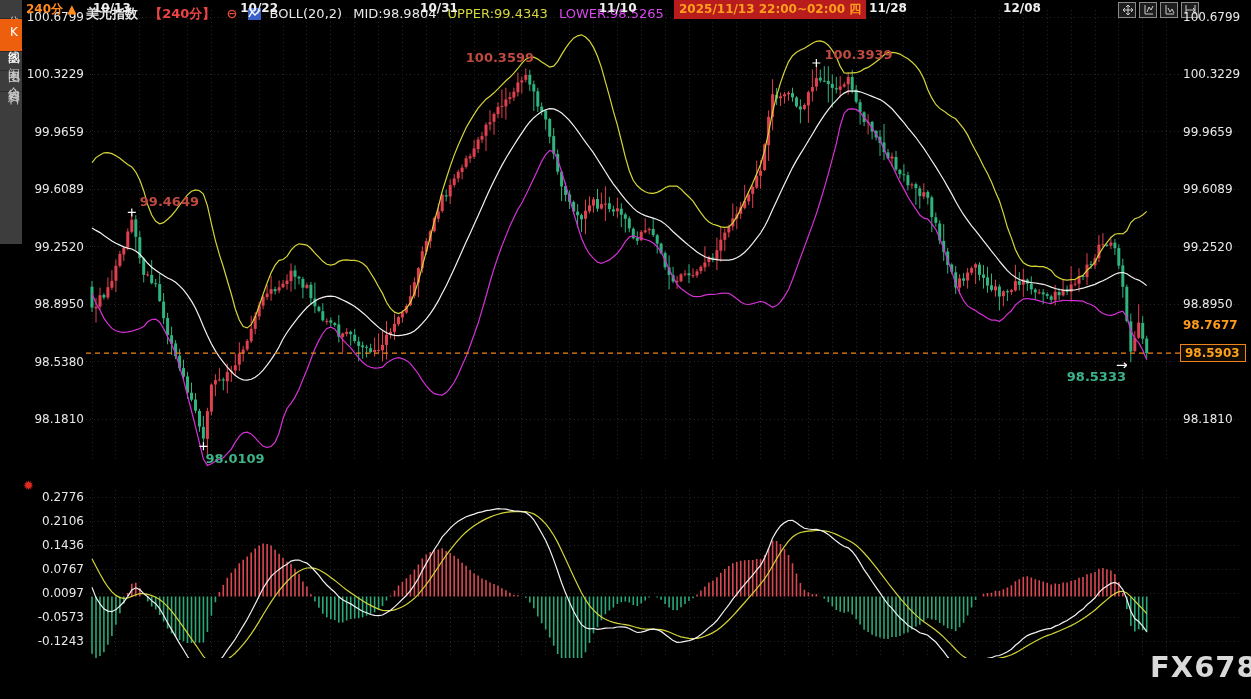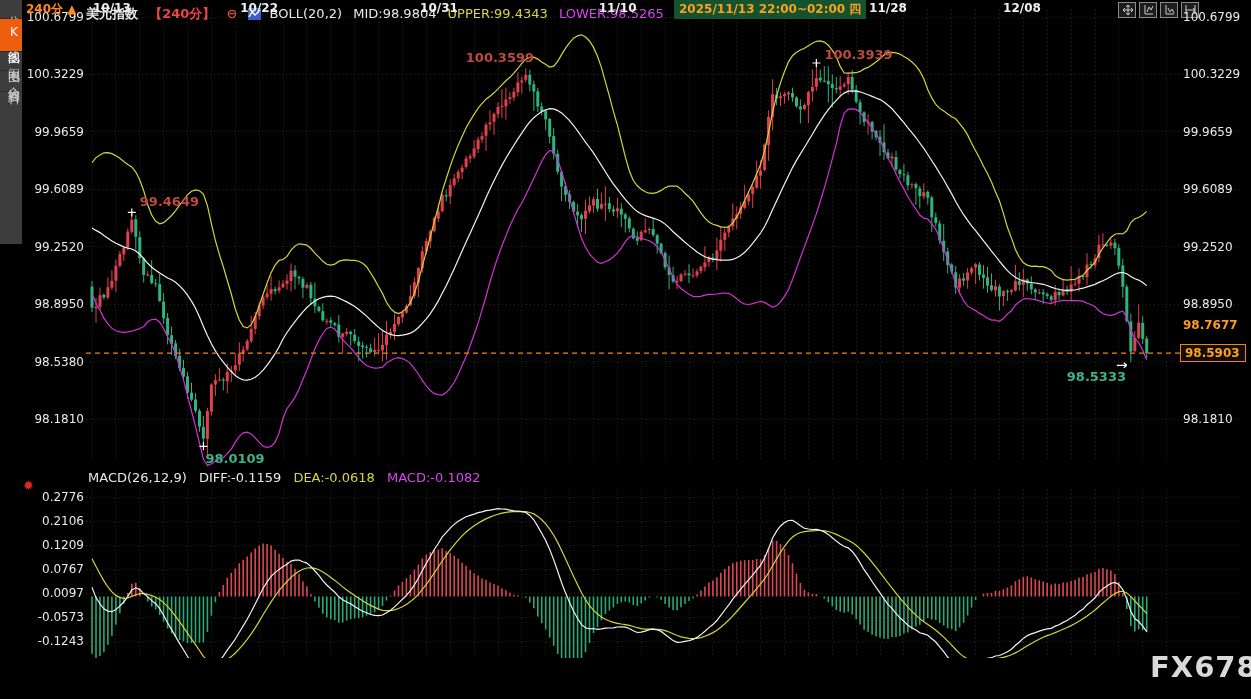--- a/index.html
+++ b/index.html
@@ -29,21 +29,21 @@
   .ylabr{position:absolute;left:1161px;font-size:12px;color:#e9e9e9;}
   #ref-label{left:1161px;font-size:12px;color:#ff9a1c;font-weight:bold;}
   #last-label{left:1158px;font-size:12px;color:#ffa21e;font-weight:bold;border:1px solid #f08418;
     background:#120c02;padding:1px 5px 1px 4px;}
   #macd-hdr{left:66px;top:470px;font-size:13px;color:#e8e8e8;}
   #macd-hdr span{margin-right:8px;}
   #alarm{left:1px;top:478px;font-size:13px;color:#e22b1f;cursor:pointer;}
   #xrow{left:0;top:662px;width:1229px;height:19px;font-size:12px;font-weight:bold;color:#efefef;}
   #period-chip{position:absolute;left:4px;top:1px;color:#ff8a1e;}
   .xtick{position:absolute;top:1px;transform:translateX(-50%);}
-  #xhl{position:absolute;left:652px;top:0px;background:#14532d;color:#ffa01d;padding:1px 5px;font-weight:bold;}
+  #xhl{position:absolute;left:652px;top:0px;background:#b91c1c;color:#ffa01d;padding:1px 5px;font-weight:bold;}
   #wm{left:1128px;top:650px;font-size:29px;font-weight:bold;color:#d9d9d9;letter-spacing:1px;}
   #tbar{position:absolute;left:0px;top:682px;width:1229px;height:17px;background:#0c0c0c;border-top:1px solid #1e1e1e;
     display:flex;align-items:center;padding-left:18px;gap:5px;box-sizing:border-box;}
   .tbtn{font-family:"DejaVu Sans Mono","Liberation Mono",monospace;font-size:11.5px;line-height:13px;color:#dedede;
     border:1px solid #7d7d7d;background:#121212;padding:0 5px;cursor:pointer;}
   .tbtn.active{background:#ee5f0d;border-color:#ee5f0d;color:#fff;font-weight:bold;}
   .tbtn.vip{color:#ff7d26;}
 </style>
 </head>
 <body>
@@ -517,31 +517,25 @@
         <div class="ylabr" style="top: 67.4306px;">100.3229</div>
         <div class="ylabr" style="top: 124.861px;">99.9659</div>
         <div class="ylabr" style="top: 182.292px;">99.6089</div>
         <div class="ylabr" style="top: 239.706px;">99.2520</div>
         <div class="ylabr" style="top: 297.137px;">98.8950</div>
         <div class="ylabr" style="top: 411.998px;">98.1810</div>
       </div>
     <div id="ref-label" class="overlay" style="top: 317.616px;">98.7677</div>
     <div id="last-label" class="overlay" style="top: 344.154px;">98.5903</div>
 
-    <div id="macd-hdr" class="overlay">
-      <span>MACD(26,12,9)</span>
-      <span>DIFF:-0.1159</span>
-      <span class="c-yel">DEA:-0.0618</span>
-      <span class="c-mag">MACD:-0.1082</span>
-    </div>
     <div id="alarm" class="overlay">✹</div>
     <div id="mylabs">
         <div class="mylab" style="top: 490px;">0.2776</div>
         <div class="mylab" style="top: 514.006px;">0.2106</div>
-        <div class="mylab" style="top: 538.012px;">0.1209</div>
+        <div class="mylab" style="top: 538.012px;">0.1436</div>
         <div class="mylab" style="top: 561.982px;">0.0767</div>
         <div class="mylab" style="top: 585.989px;">0.0097</div>
         <div class="mylab" style="top: 609.995px;">-0.0573</div>
         <div class="mylab" style="top: 634.001px;">-0.1243</div>
       </div>
 
     <div id="xrow">
       <span id="period-chip"><span>240分</span> <span>▲</span></span>
       <span id="xhl">2025/11/13 22:00~02:00 四</span>
     <span class="xtick" style="left: 89.9px;">10/13</span>

